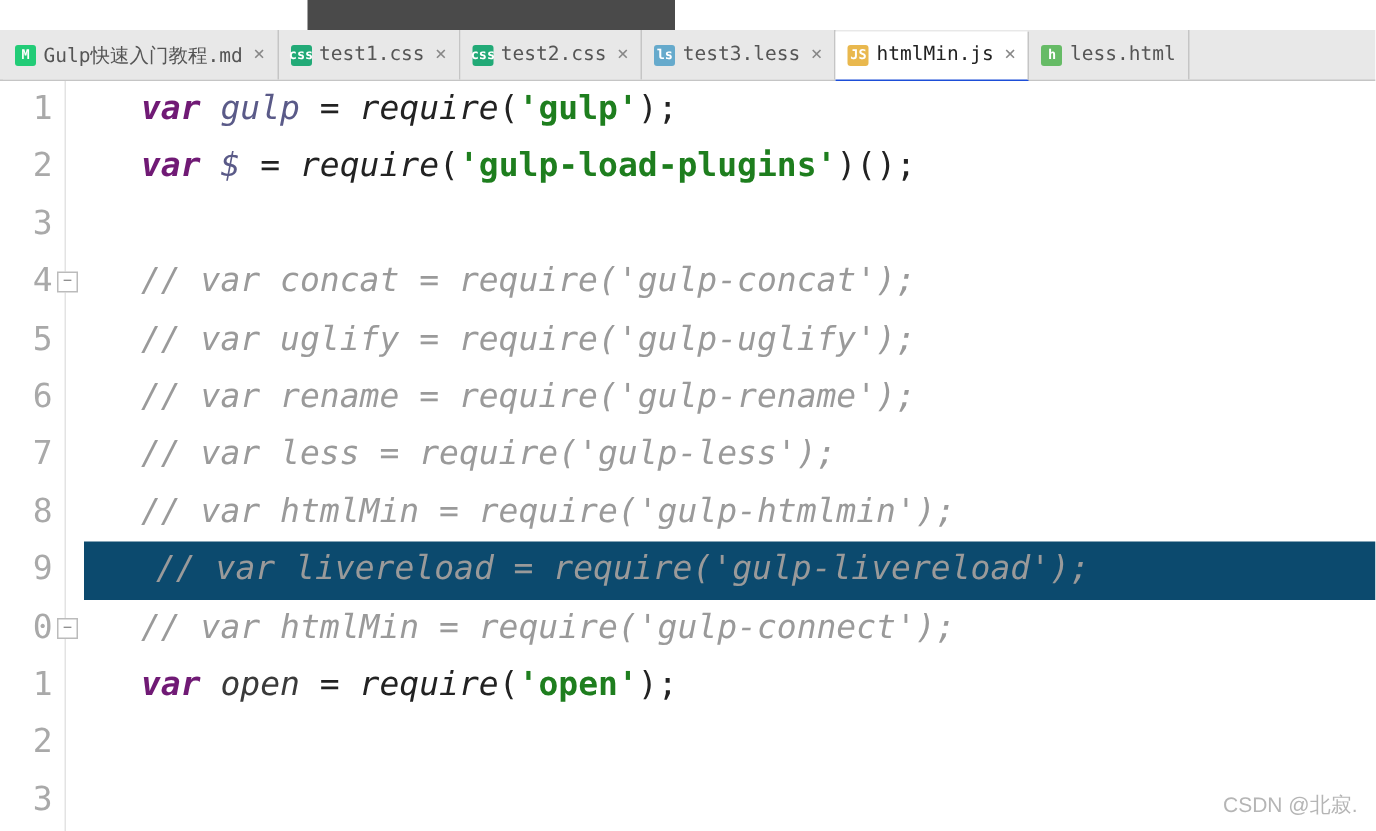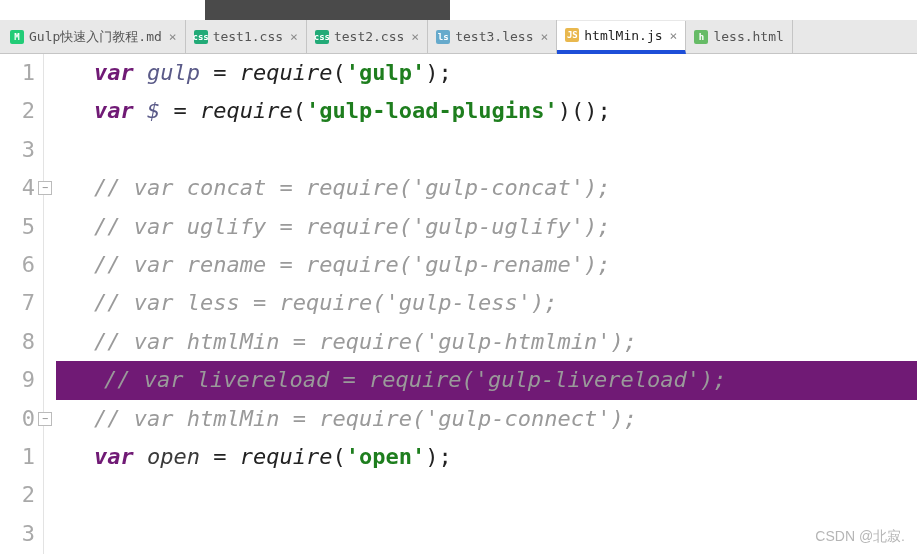--- a/index.html
+++ b/index.html
@@ -38,21 +38,21 @@
     background: #e8e8e8;
     border-right: 1px solid #c5c5c5;
     color: #555;
     cursor: pointer;
     height: 100%;
     white-space: nowrap;
   }
   .tab.active {
     background: #ffffff;
     color: #222;
-    border-bottom: 4px solid #1d4ed8;
+    border-bottom: 1px solid #1d4ed8;
     margin-bottom: -1px;
   }
   .tab .close {
     color: #888;
     font-size: 13px;
     margin-left: 2px;
   }
   .tab .icon {
     width: 14px;
     height: 14px;
@@ -90,21 +90,21 @@
     padding-left: 12px;
     position: relative;
   }
   .code-line {
     height: 38.4px;
     line-height: 38.4px;
     white-space: pre;
     padding-left: 38px;
     position: relative;
   }
-  .code-line.hl { background: #701a75; padding-left: 48px; }
+  .code-line.hl { background: #0c4a6e; padding-left: 48px; }
   .fold {
     position: absolute;
     left: -18px;
     width: 14px;
     height: 14px;
     top: 12px;
     border: 1px solid #bbb;
     background: #fff;
     font-size: 10px;
     line-height: 12px;

